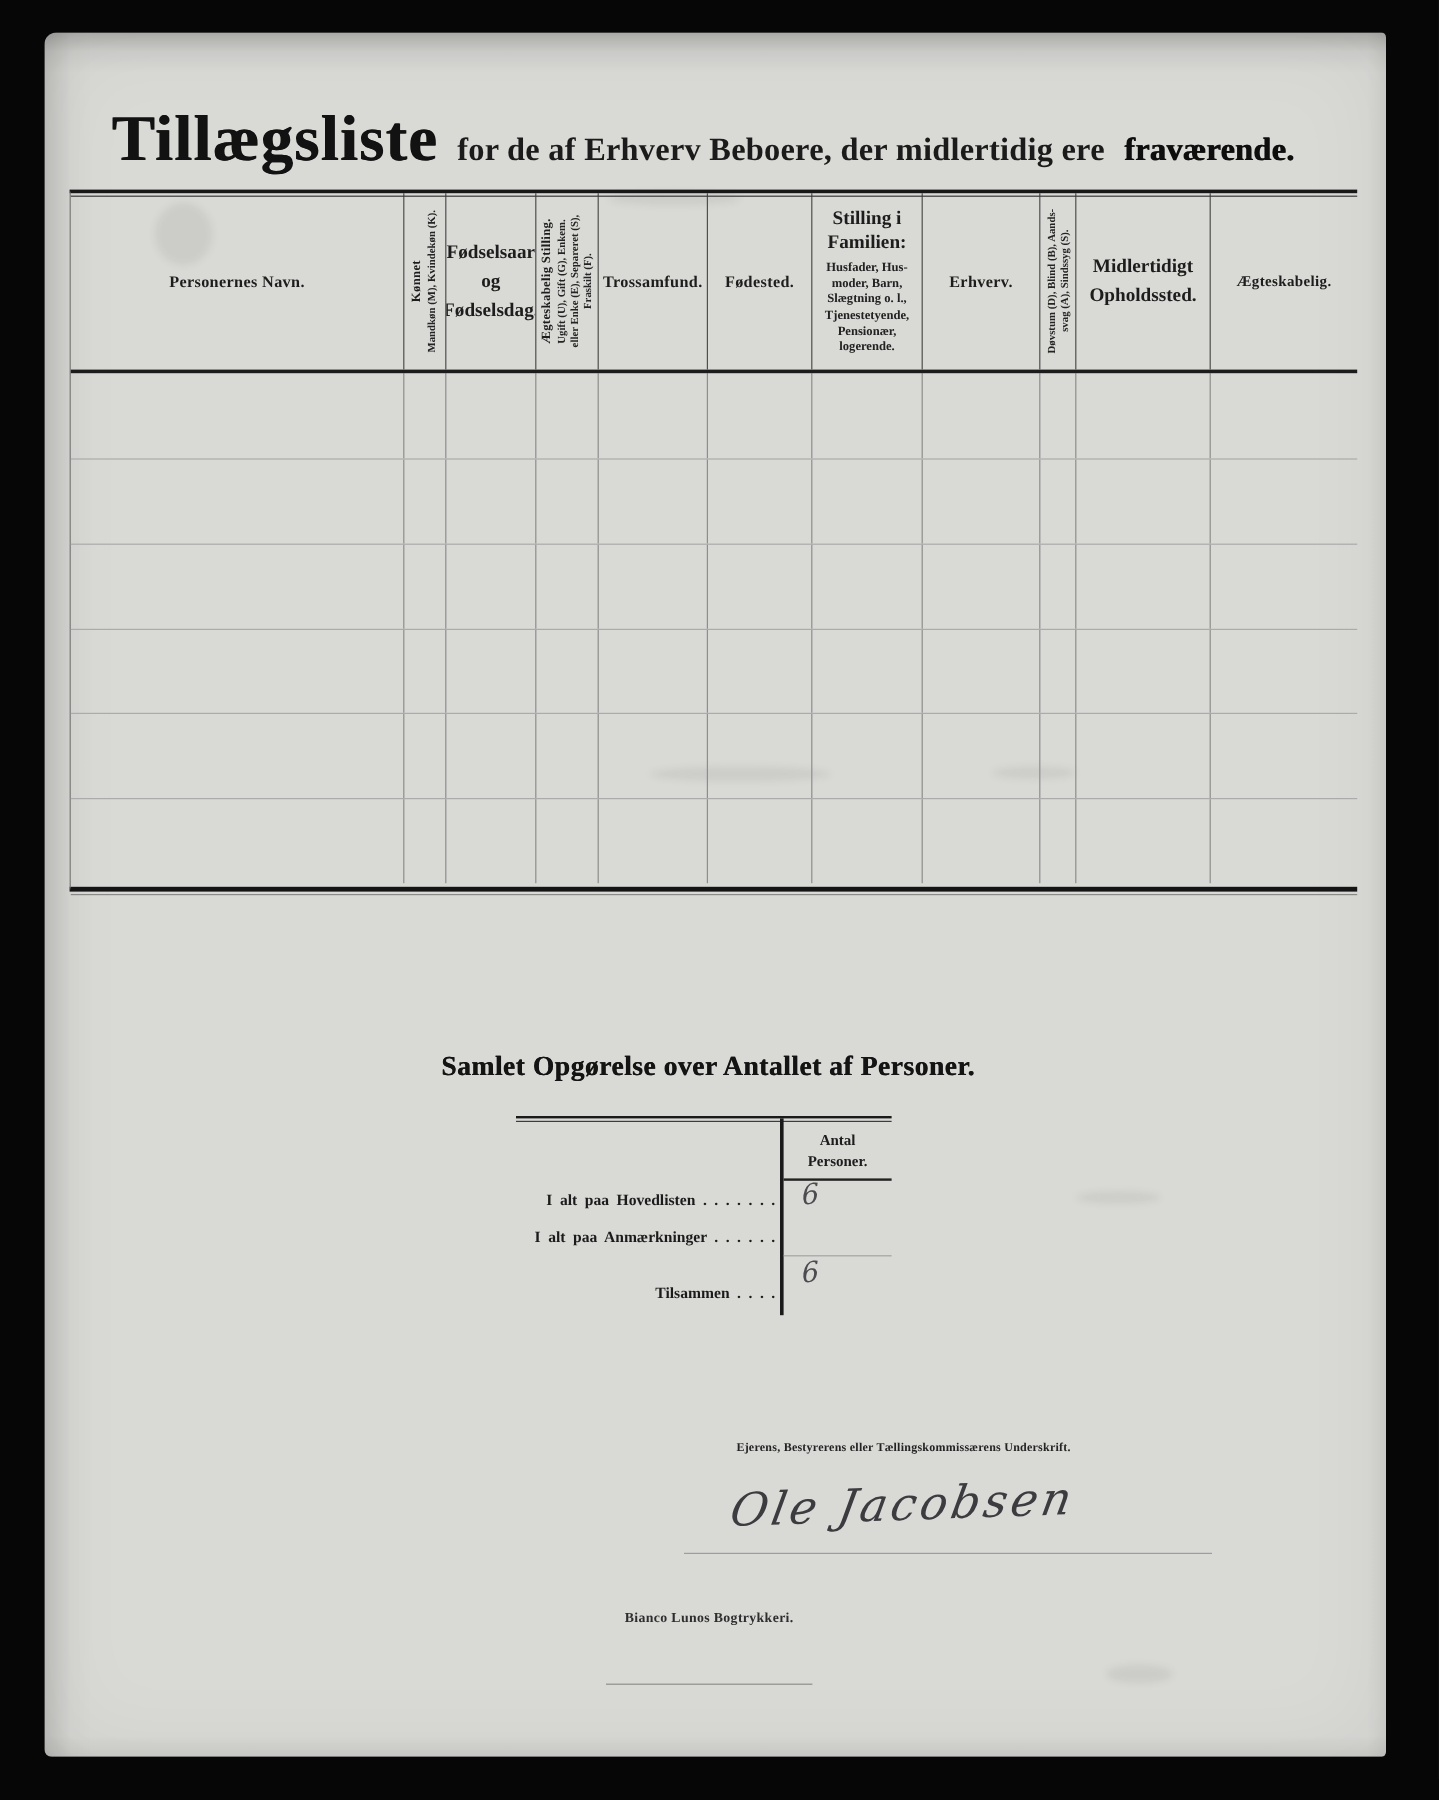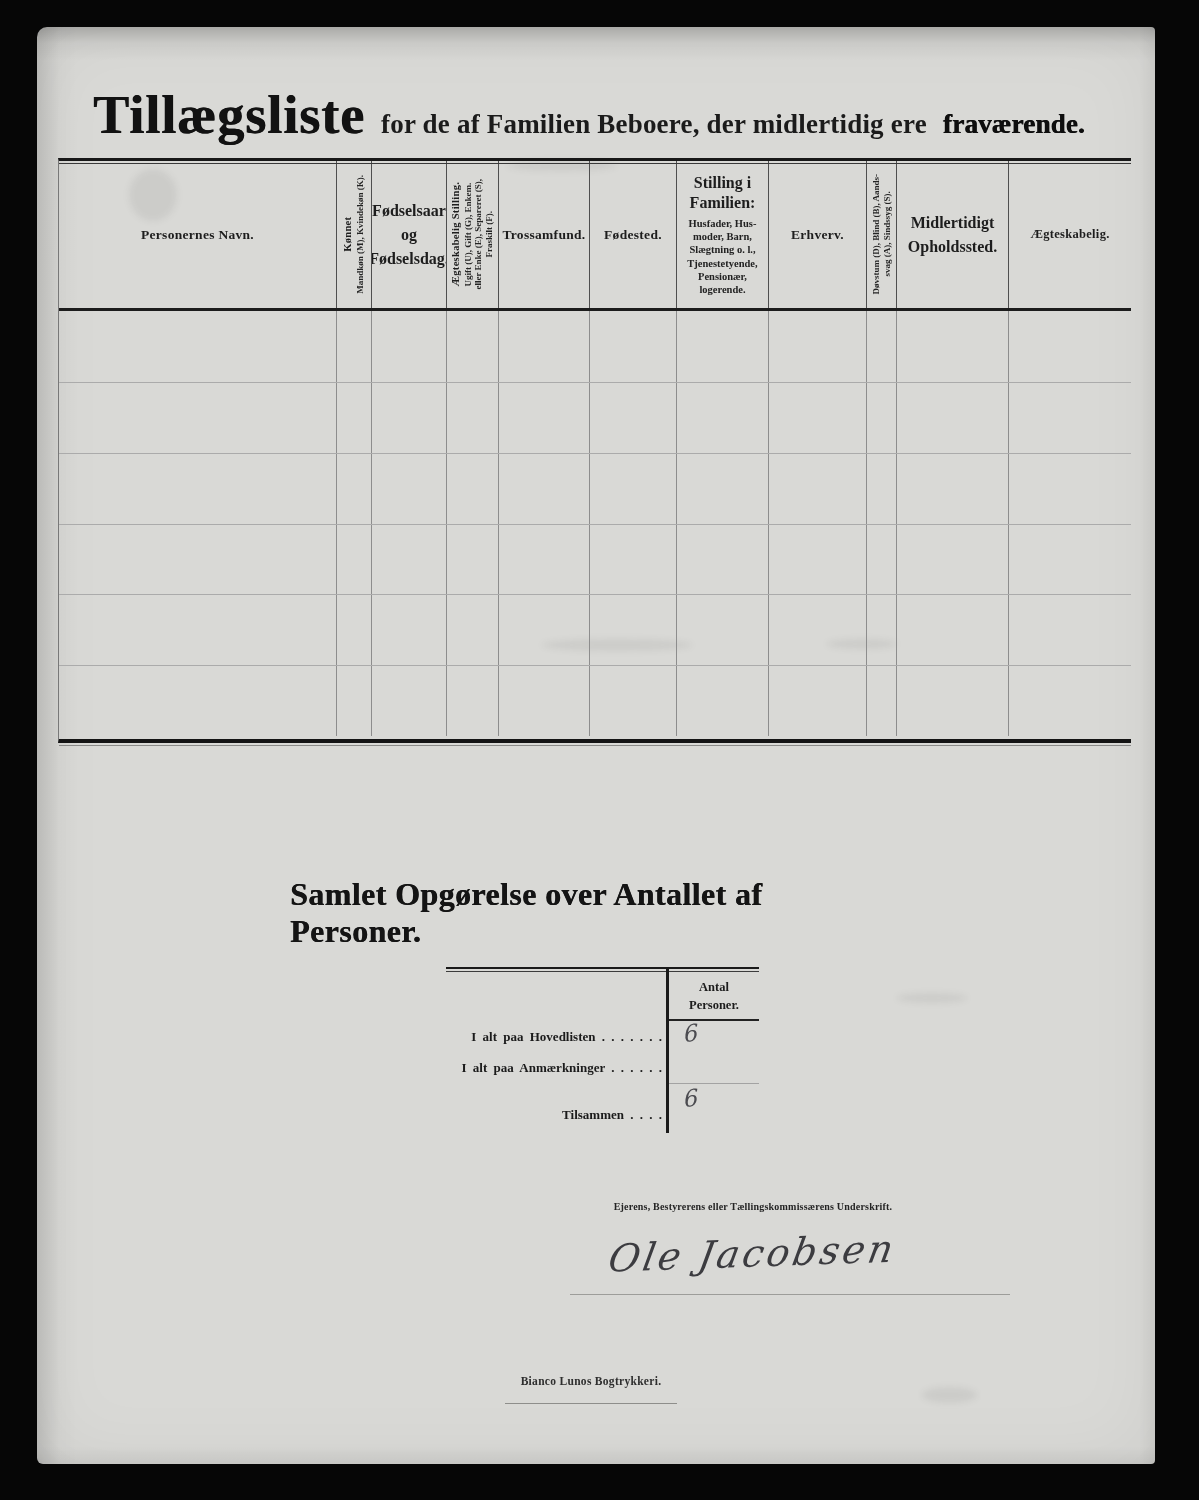--- a/index.html
+++ b/index.html
@@ -50,24 +50,24 @@
   .hdr-main { font-weight: bold; font-size: 13.5px; letter-spacing: 0.3px; color: #1d1d1d; }
   .hdr-mid  { font-weight: bold; font-size: 16px;  line-height: 1.5; color: #1d1d1d; }
   .hdr-small{ font-weight: bold; font-size: 10.5px; line-height: 1.25; color: #222; margin-top: 4px; }
   .preline  { white-space: pre-line; }
 
   .vwrap { writing-mode: vertical-rl; transform: rotate(180deg); text-align: center; line-height: 1.2; }
   .v-title { display: block; font-weight: bold; font-size: 10.5px; letter-spacing: 0.3px; color: #1d1d1d; }
   .v-codes { display: block; font-weight: bold; font-size: 9px; color: #242424; }
 
   
-  .summary-heading { position: absolute; left: 253px; top: 849px; width: 600px; 
-    font-size: 32px; font-weight: bold; color: #141414; letter-spacing: 0.4px; text-shadow: 0.4px 0 0 #141414; }
-
-  .summary-table { position: absolute; left: 409px; top: 903px; width: 313px; height: 165px; border-top: 2px solid #1a1a1a; margin-top: 37px; }
+  .summary-heading { position: absolute; left: 253px; top: 849px; width: 600px; text-align: center;
+    font-size: 23px; font-weight: bold; color: #141414; letter-spacing: 0.4px; text-shadow: 0.4px 0 0 #141414; }
+
+  .summary-table { position: absolute; left: 393px; top: 903px; width: 313px; height: 165px; border-top: 2px solid #1a1a1a; }
   .summary-table::before { content:""; position:absolute; left:0; right:0; top:2px; height:1px; background:#3c3c3c; }
   .sum-vbar { position: absolute; left: 220px; top: 0; width: 3px; height: 164px; background: #1a1a1a; }
   .sum-colhdr { position: absolute; left: 224px; top: 9px; width: 88px; text-align: center;
     font-weight: bold; font-size: 12.5px; line-height: 1.45; color: #1d1d1d; }
   .sum-rule { position: absolute; left: 223px; width: 90px; height: 2px; background: #222; top: 50px; }
   .sum-rule-faint { position: absolute; left: 223px; width: 90px; height: 1px; background: #a3a3a3; top: 114px; }
   .sum-label { position: absolute; left: 6px; width: 210px; text-align: right;
     font-weight: bold; font-size: 13px; color: #1b1b1b; word-spacing: 3px; white-space: nowrap; }
   .hand { font-style: italic; color: #4b4b50; font-family: "DejaVu Serif", serif; }
   .sum-value { position: absolute; left: 238px; font-size: 23px; transform: rotate(-9deg) skewX(-6deg); }
@@ -76,38 +76,38 @@
 
   
   .sig-caption { position: absolute; left: 516px; top: 1174px; width: 400px; text-align: center;
     font-weight: bold; font-size: 10px; color: #242424; letter-spacing: 0.2px; }
   .sig-line { position: absolute; left: 533px; top: 1267px; width: 440px; height: 1px; background: #9d9d9a; }
   .sig-name { position: absolute; left: 572px; top: 1203px; width: 380px;
     font-size: 38px; letter-spacing: 3px; transform: rotate(-2deg) skewX(-12deg); color: #3c3c40; }
 
   
   .footer-line { position: absolute; left: 468px; top: 1376px; width: 172px; height: 1px; background: #8e8e8b; }
-  .footer-text { position: absolute; left: 448px; top: 1348px; width: 212px; text-align: center;
+  .footer-text { position: absolute; left: 448px; top: 1316px; width: 212px; text-align: center;
     font-weight: bold; font-size: 11.5px; color: #2e2e2e; letter-spacing: 0.3px; }
 </style>
 </head>
 <body>
 
 <div class="paper">
 
   <div class="smudge" style="left:92px; top:142px; width:48px; height:52px;"></div>
   <div class="smudge" style="left:470px; top:133px; width:110px; height:11px;"></div>
   <div class="smudge" style="left:505px; top:612px; width:150px; height:12px;"></div>
   <div class="smudge" style="left:790px; top:612px; width:70px; height:10px;"></div>
   <div class="smudge" style="left:860px; top:966px; width:70px; height:10px;"></div>
   <div class="smudge" style="left:885px; top:1360px; width:55px; height:16px;"></div>
 
   <div class="title-row">
     <span class="title-main">Tillægsliste</span>
-    <span class="title-sub">for de af Familien Beboere, der midlertidig ere</span>
+    <span class="title-sub">for de af Erhverv Beboere, der midlertidig ere</span>
     <span class="title-sub-em">fraværende.</span>
   </div>
 
   <div class="census-table">
     <div class="thead grid-cols">
       <div class="th">
         <div class="hdr-main">Personernes Navn.</div>
       </div>
       <div class="th">
         <div class="vwrap">

